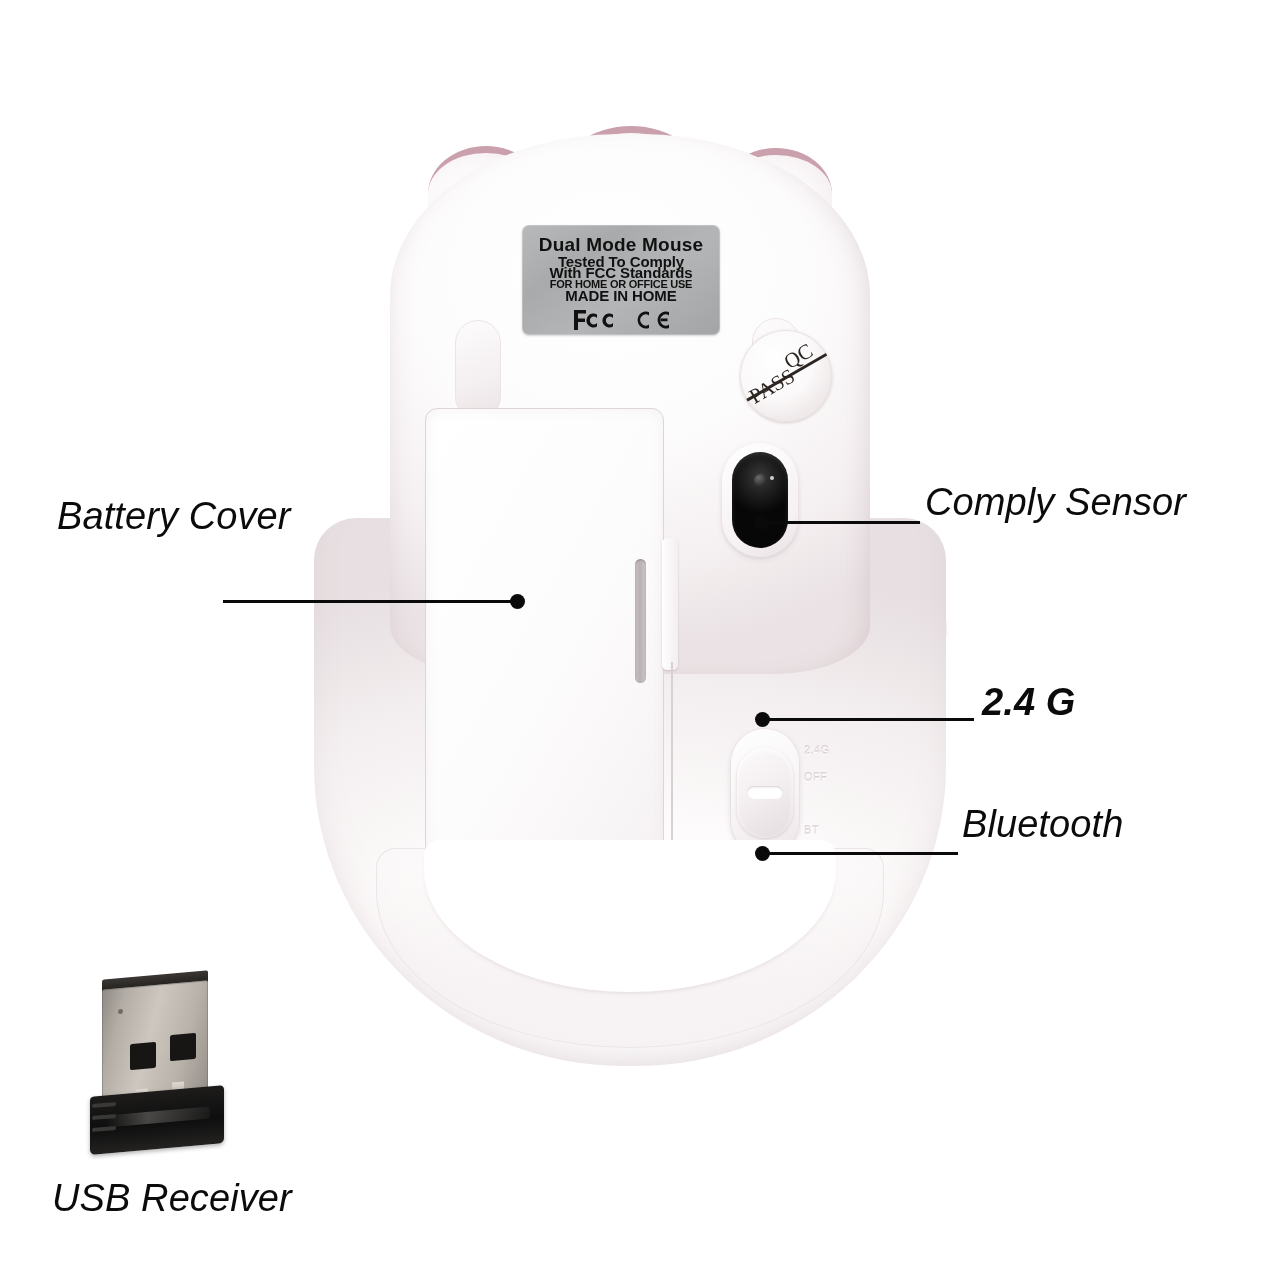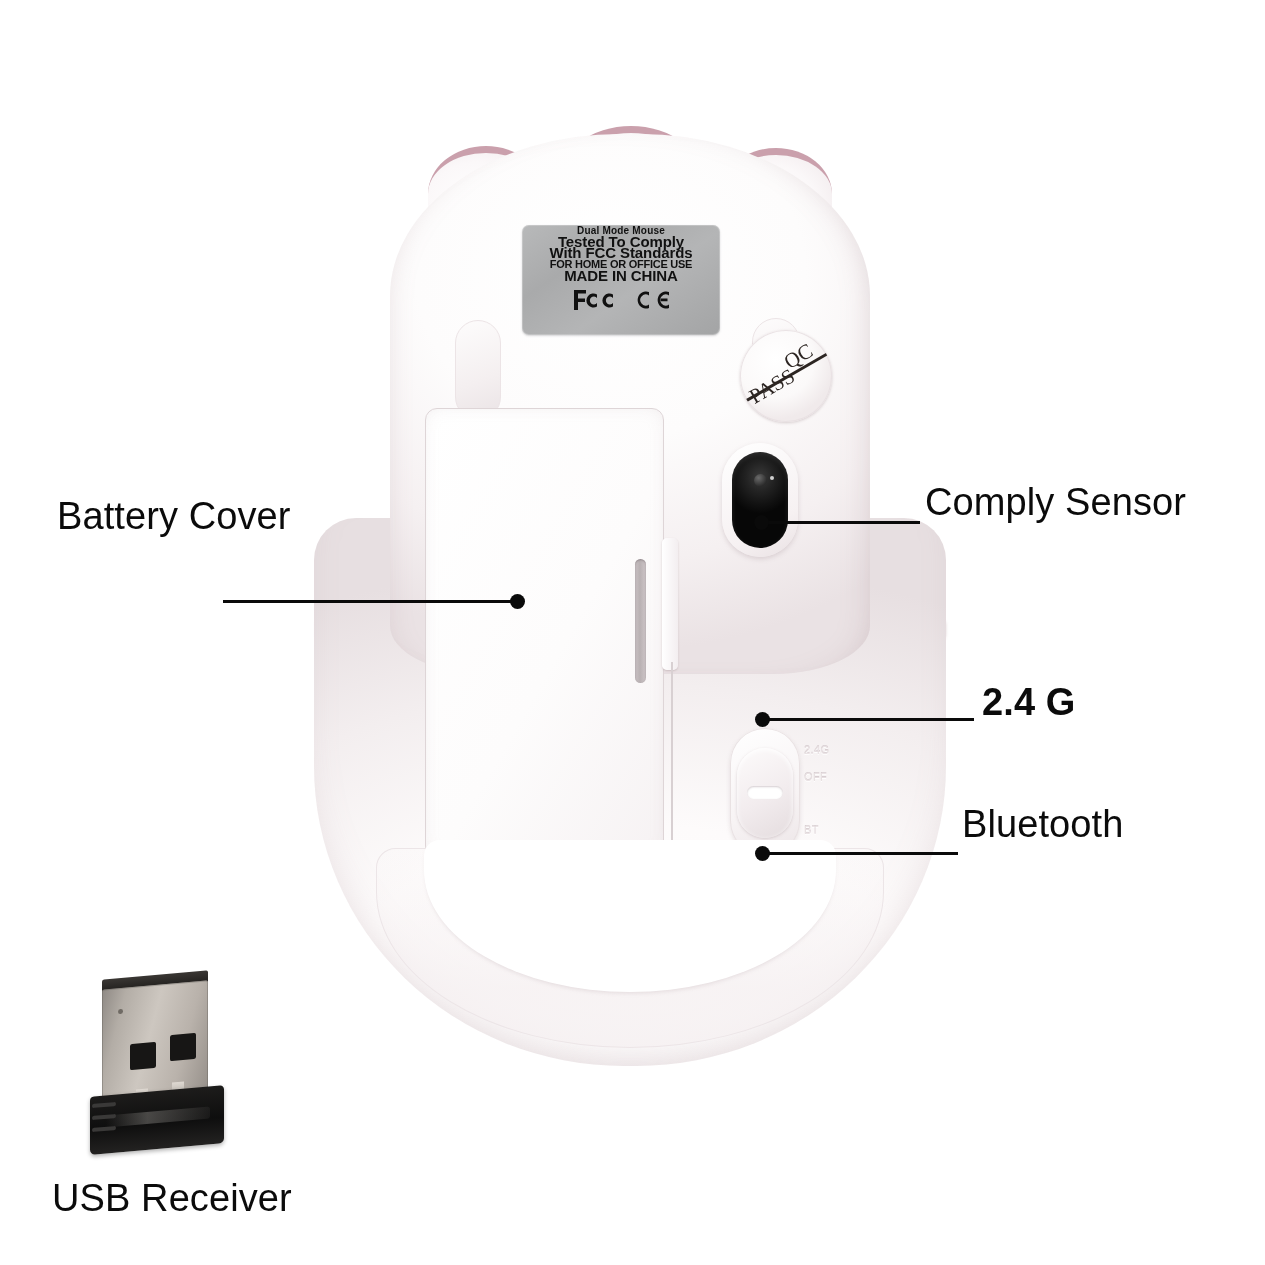--- a/index.html
+++ b/index.html
@@ -21,20 +21,21 @@
   }
 
   
   .label {
     position: absolute;
     color: #0b0b0b;
     font-size: 38px;
     line-height: 48px;
     white-space: nowrap;
     letter-spacing: 0.1px;
+    font-style: italic;
   }
   .label.bold { font-weight: 700; }
 
   #label-battery      { left: 57px;  top: 492px; }
   #label-optical      { left: 925px; top: 478px; }
   #label-24g          { left: 982px; top: 678px; }
   #label-bluetooth    { left: 962px; top: 800px; }
   #label-usb          { left: 52px;  top: 1174px; }
 
   
@@ -168,23 +169,24 @@
     width: 198px;
     height: 110px;
     border-radius: 7px;
     background: linear-gradient(145deg, #b8b9ba 0%, #a9aaab 30%, #b4b5b6 58%, #a3a4a5 100%);
     box-shadow: inset 0 0 0 1px rgba(255,255,255,.22), 0 1px 2px rgba(120,120,125,.30);
     color: #111;
     text-align: center;
     overflow: hidden;
   }
   #spec-title {
-    font-size: 10px;
+    font-size: 19px;
     font-weight: 700;
     letter-spacing: .2px;
+    margin-top: 9px;
   }
   .spec-line {
     font-size: 15px;
     font-weight: 700;
     line-height: 11.4px;
     letter-spacing: -.1px;
   }
   .spec-line.wide { font-size: 11px; letter-spacing: -.25px; }
   #cert-row {
     display: flex;
@@ -462,21 +464,21 @@
     <div id="upper-shell"></div>
 
     <div id="glide-tl" class="glide-oval"></div>
     <div id="glide-tr" class="glide-oval"></div>
 
     <div id="spec-label">
       <div id="spec-title">Dual Mode Mouse</div>
       <div class="spec-line">Tested To Comply</div>
       <div class="spec-line">With FCC Standards</div>
       <div class="spec-line wide">FOR HOME OR OFFICE USE</div>
-      <div class="spec-line">MADE IN CHINA</div>
+      <div class="spec-line">MADE IN HOME</div>
 
       <div id="cert-row">
 
         <span>
           <svg width="46" height="22" viewBox="0 0 92 44" aria-hidden="true">
             <path d="M4 2 L4 42 L12 42 L12 26 L26 26 L26 19 L12 19 L12 9 L28 9 L28 2 Z" fill="#111"></path>
             <path d="M50 11 A14 14 0 1 0 50 35 L50 28 A8 8 0 1 1 50 18 Z" fill="#111"></path>
             <path d="M82 11 A14 14 0 1 0 82 35 L82 28 A8 8 0 1 1 82 18 Z" fill="#111"></path>
           </svg>
         </span>

